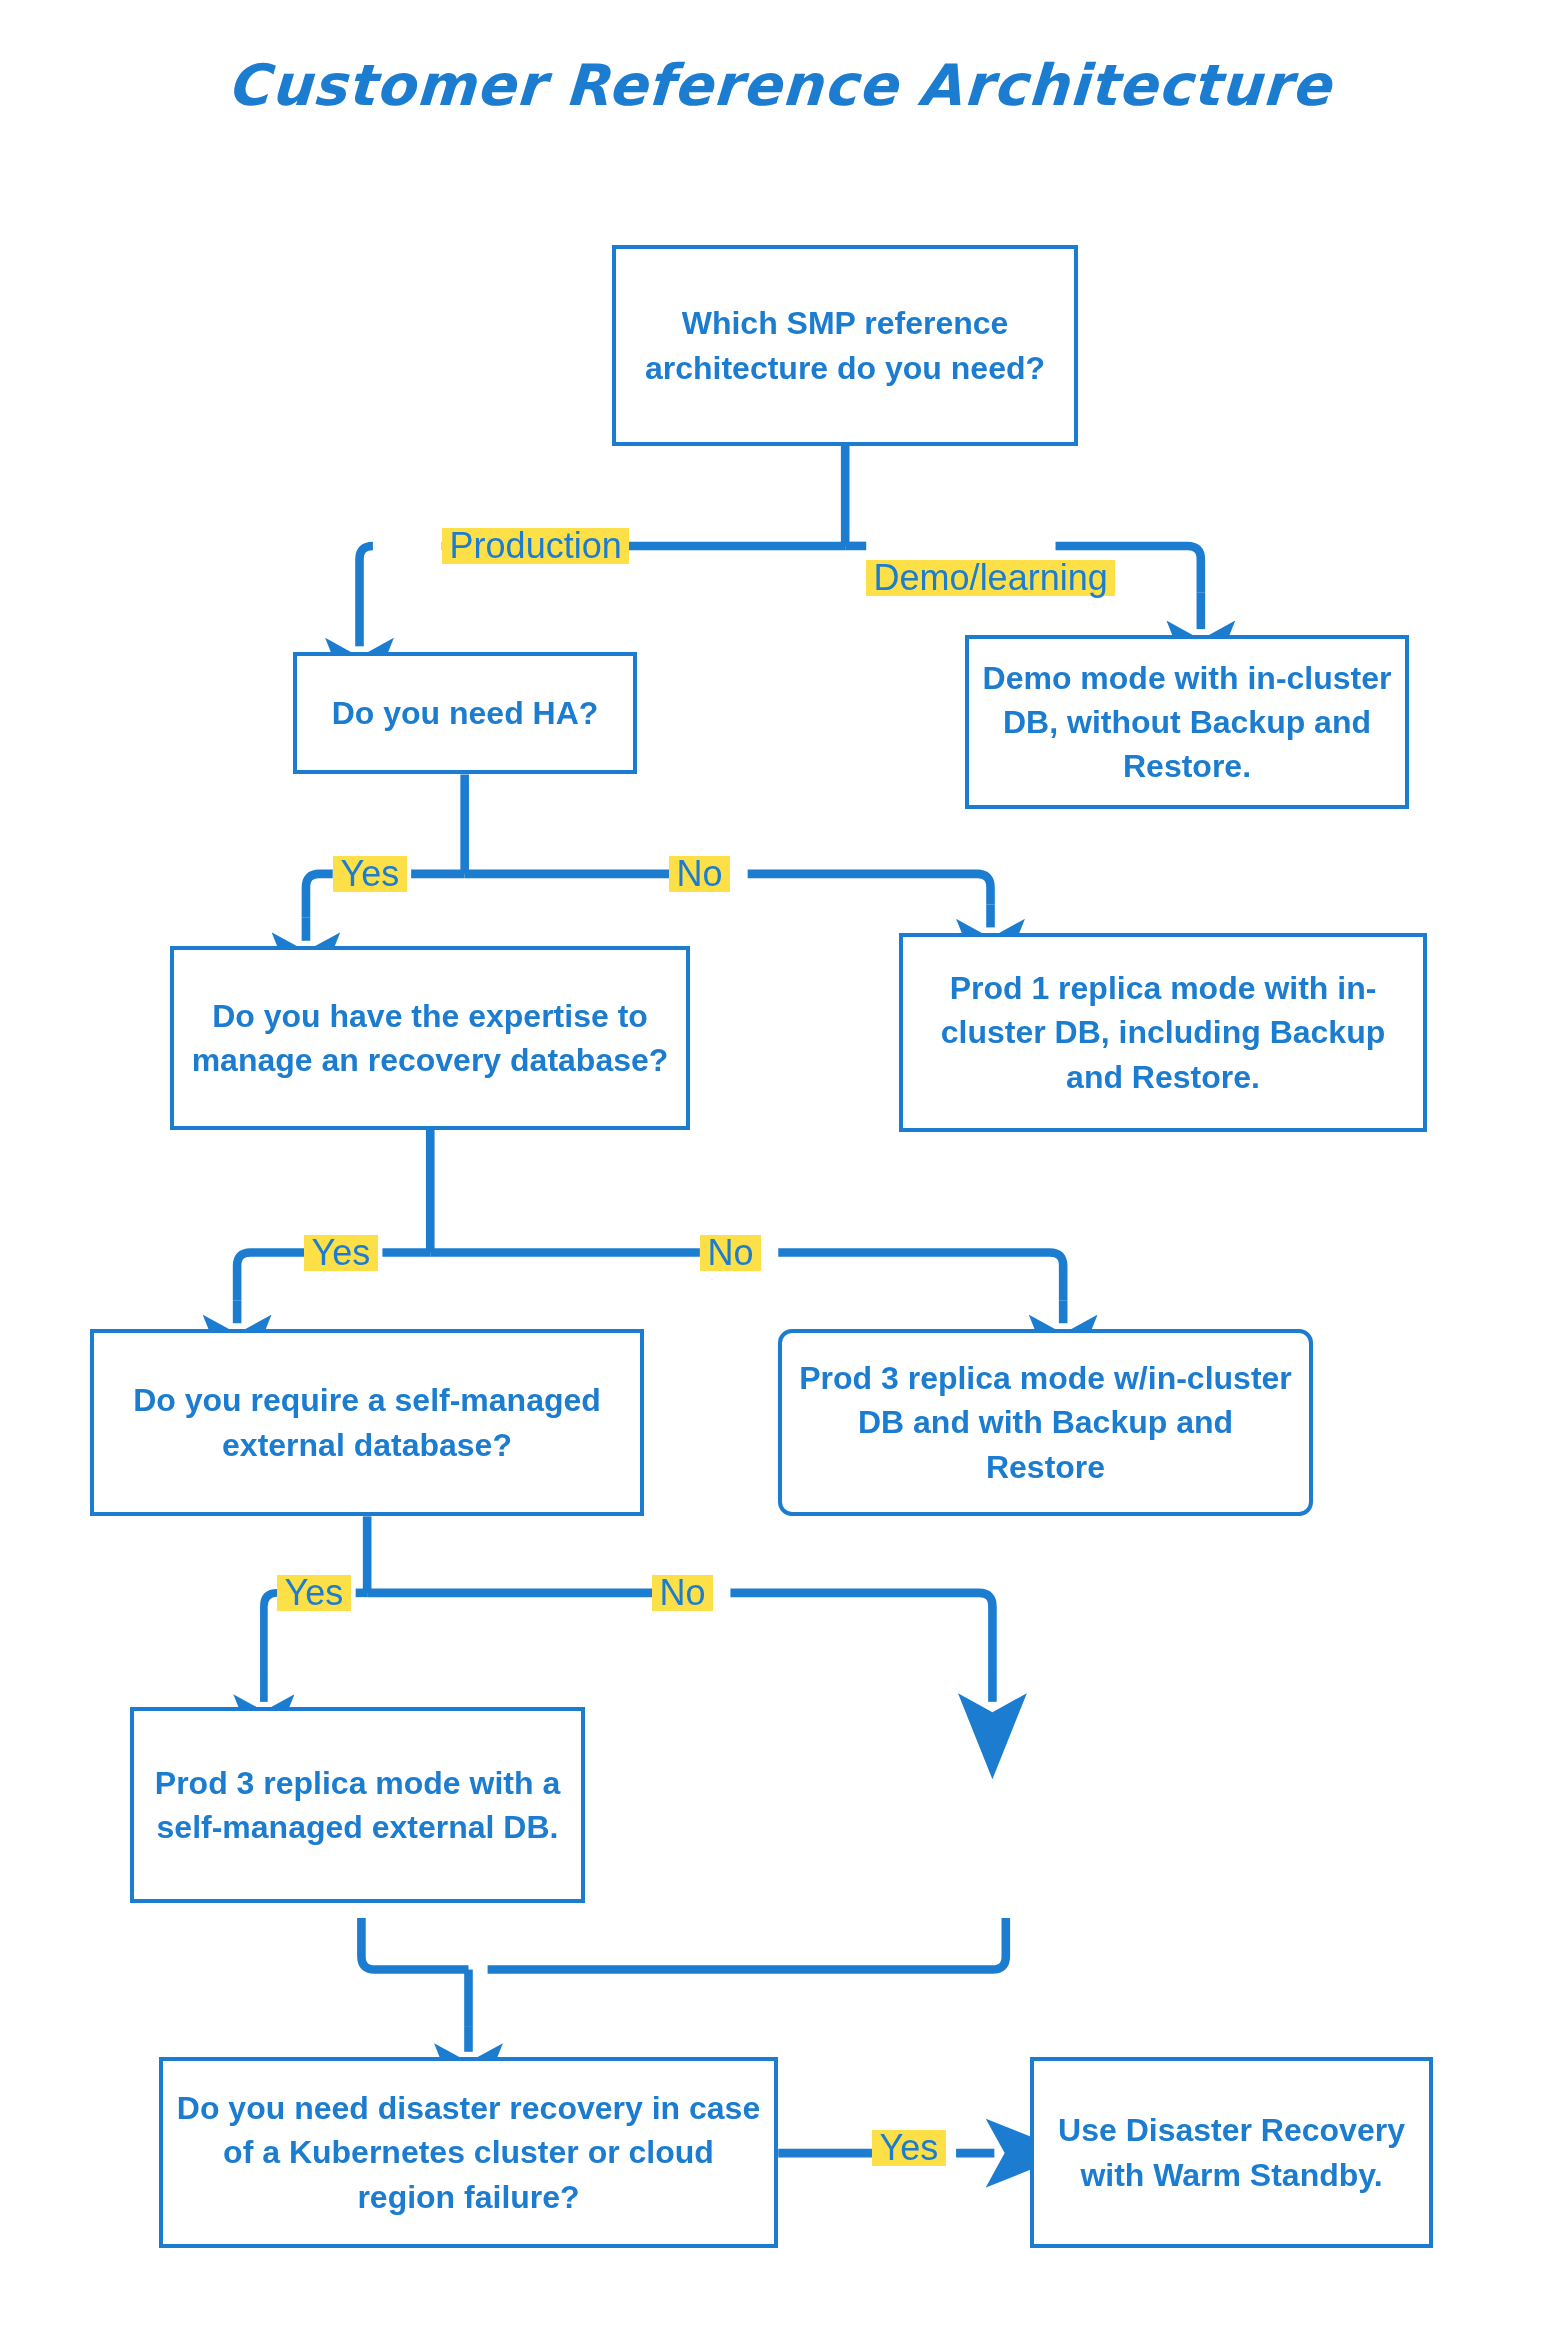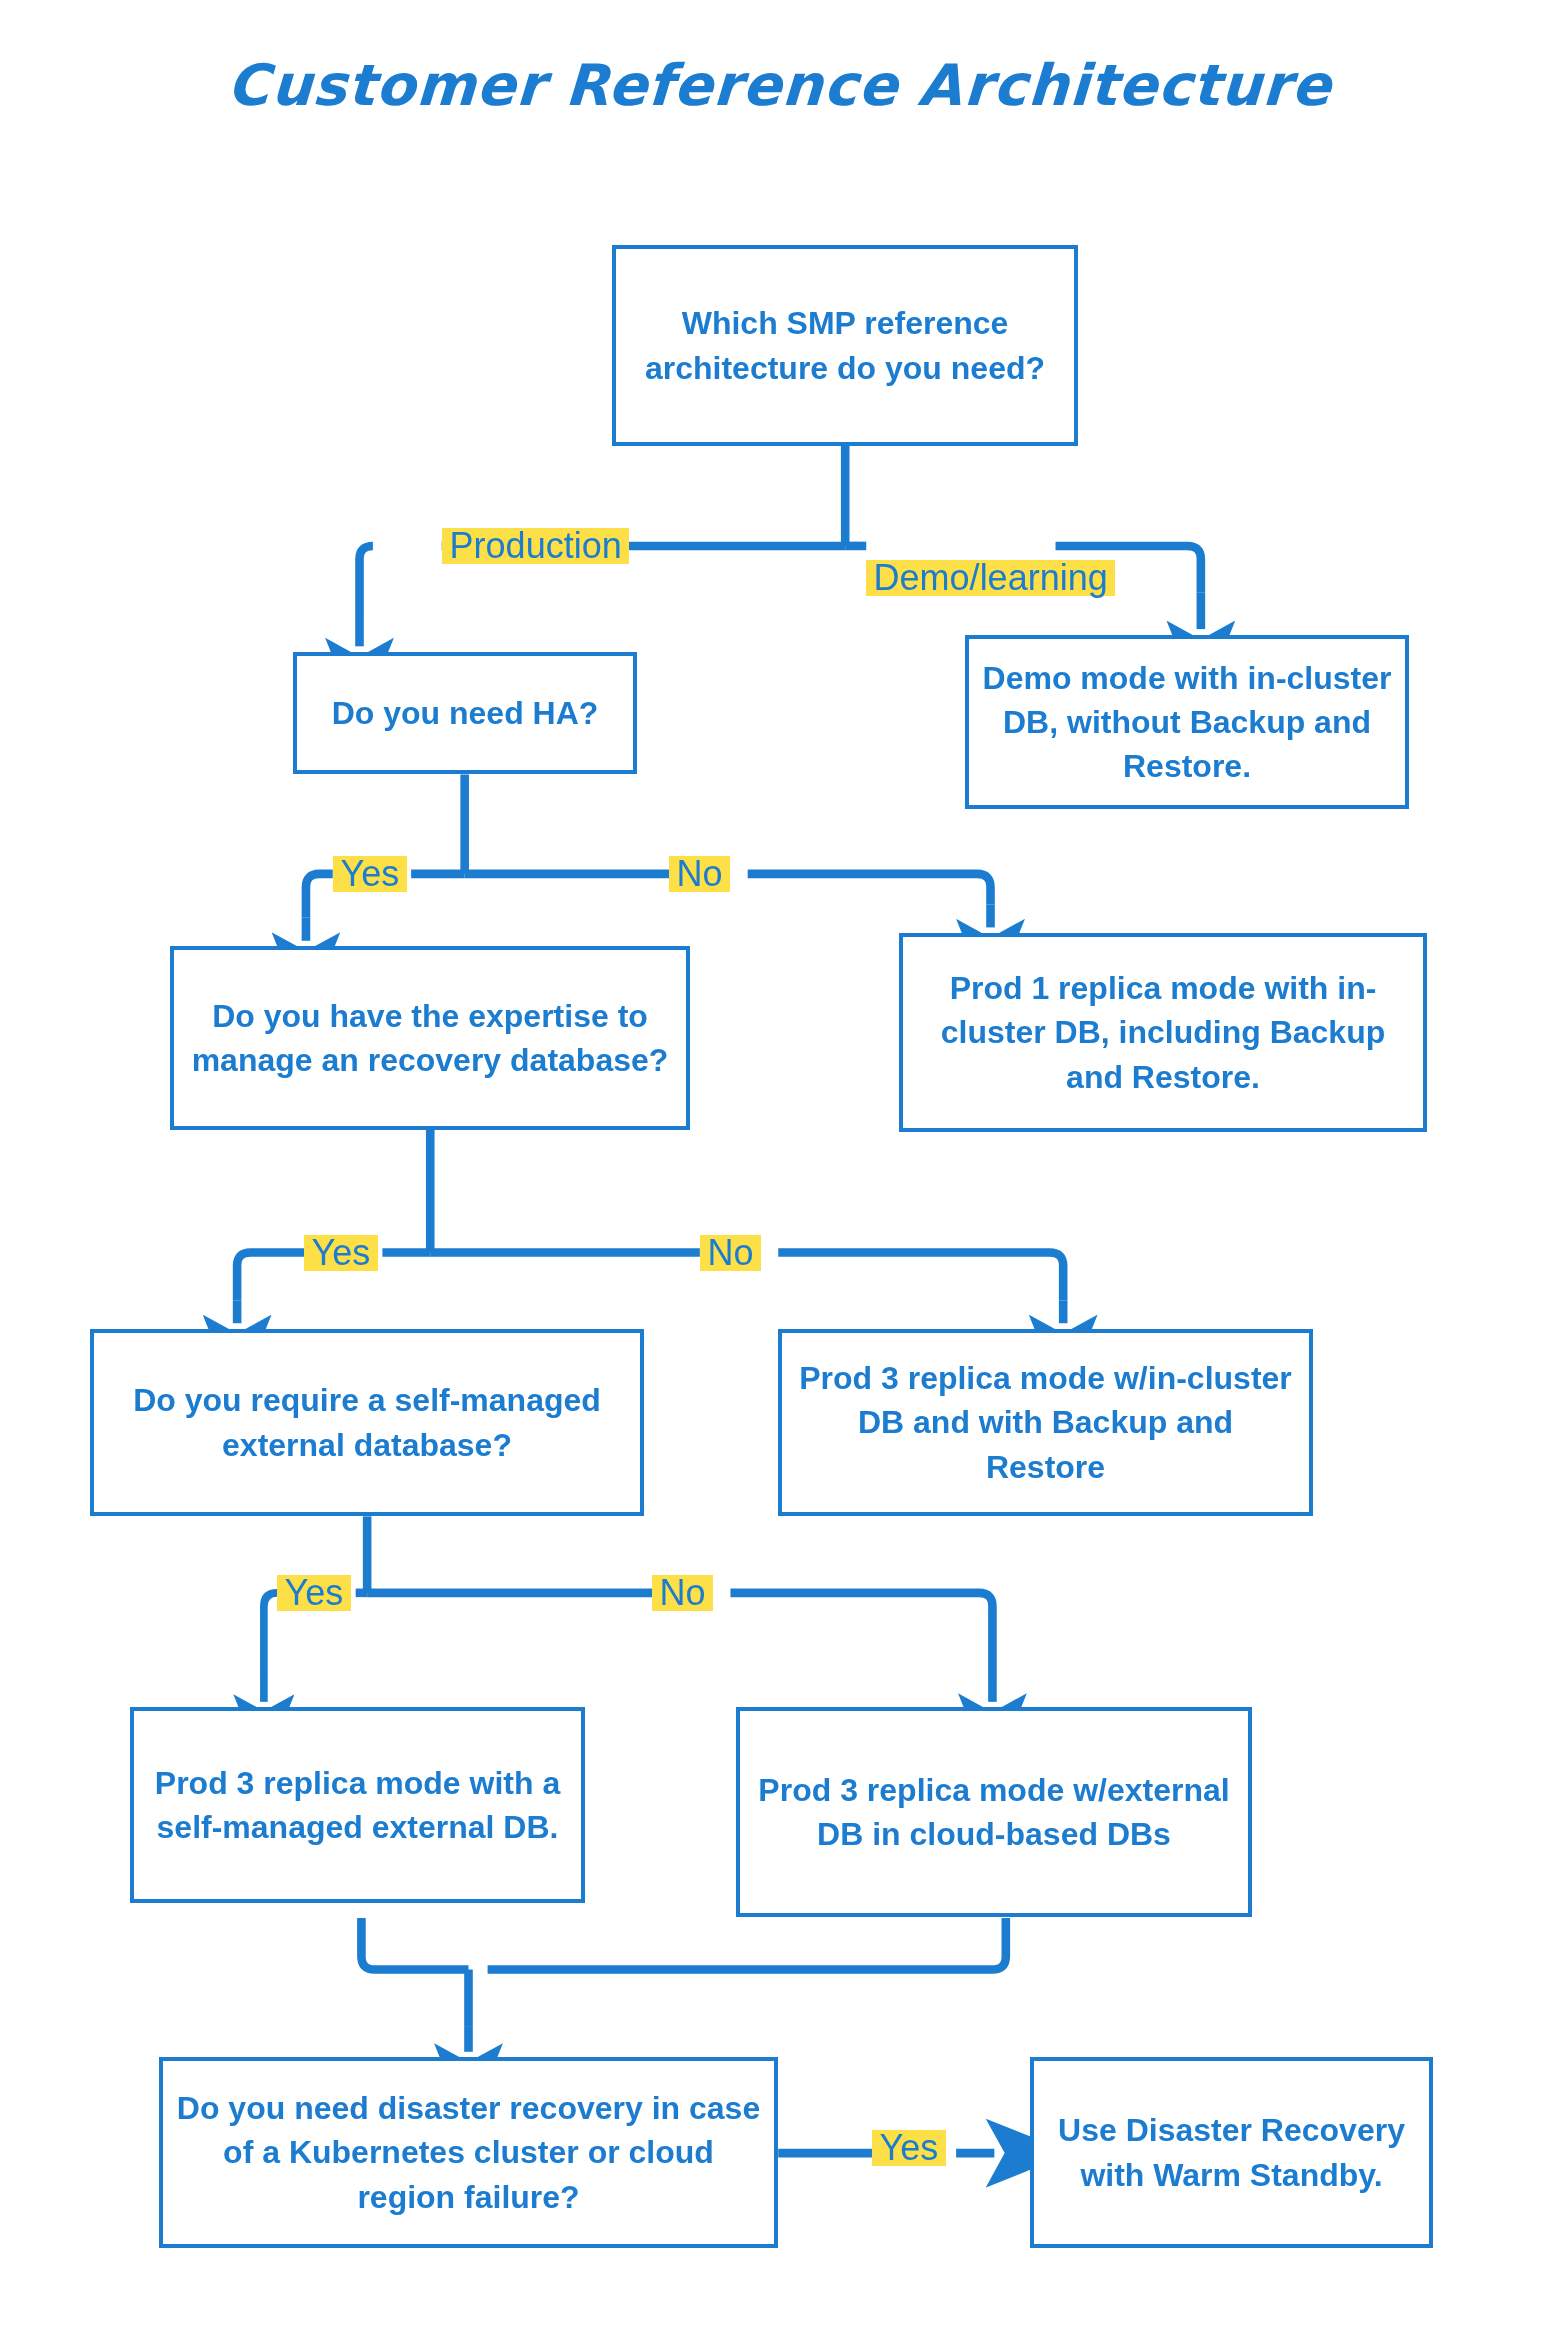--- a/index.html
+++ b/index.html
@@ -63,21 +63,21 @@
     text-align: center;
   }
 
   
   #n-root      { left: 612px;  top: 245px;  width: 466px;  height: 201px; font-size: 32px; }
   #n-ha        { left: 293px;  top: 652px;  width: 344px;  height: 122px; font-size: 32px; }
   #n-demo      { left: 965px;  top: 635px;  width: 444px;  height: 174px; font-size: 32px; }
   #n-expertise { left: 170px;  top: 946px;  width: 520px;  height: 184px; font-size: 32px; }
   #n-prod1     { left: 899px;  top: 933px;  width: 528px;  height: 199px; font-size: 32px; }
   #n-selfmgd   { left: 90px;   top: 1329px; width: 554px;  height: 187px; font-size: 32px; }
-  #n-prod3inc  { left: 778px;  top: 1329px; width: 535px;  height: 187px; font-size: 32px; }
+  #n-prod3inc  { left: 778px;  top: 1329px; width: 535px;  height: 187px; font-size: 32px; border-radius: 14px; }
   #n-prod3self { left: 130px;  top: 1707px; width: 455px;  height: 196px; font-size: 32px; }
   #n-prod3ext  { left: 736px;  top: 1707px; width: 516px;  height: 210px; font-size: 32px; }
   #n-dr        { left: 159px;  top: 2057px; width: 619px;  height: 191px; font-size: 32px; }
   #n-warm      { left: 1030px; top: 2057px; width: 403px;  height: 191px; font-size: 32px; }
 
   
   #lbl-production   { left: 442px;  top: 528px; }
   #lbl-demolearning { left: 866px;  top: 560px; }
   #lbl-ha-yes       { left: 333px;  top: 856px; }
   #lbl-ha-no        { left: 669px;  top: 856px; }
@@ -177,23 +177,20 @@
   </div>
 
   <div class="node" id="n-prod3inc">
     <span>Prod 3 replica mode w/in-cluster DB and with Backup and Restore</span>
   </div>
 
   <div class="node" id="n-prod3self">
     <span>Prod 3 replica mode with a self-managed external DB.</span>
   </div>
 
-  <div class="node" id="n-prod3ext">
-    <span>Prod 3 replica mode w/external DB in cloud-based DBs</span>
-  </div>
 
   <div class="node" id="n-dr">
     <span>Do you need disaster recovery in case of a Kubernetes cluster or cloud region failure?</span>
   </div>
 
   <div class="node" id="n-warm">
     <span>Use Disaster Recovery with Warm Standby.</span>
   </div>
 
   <div class="edge-label" id="lbl-production">Production</div>

